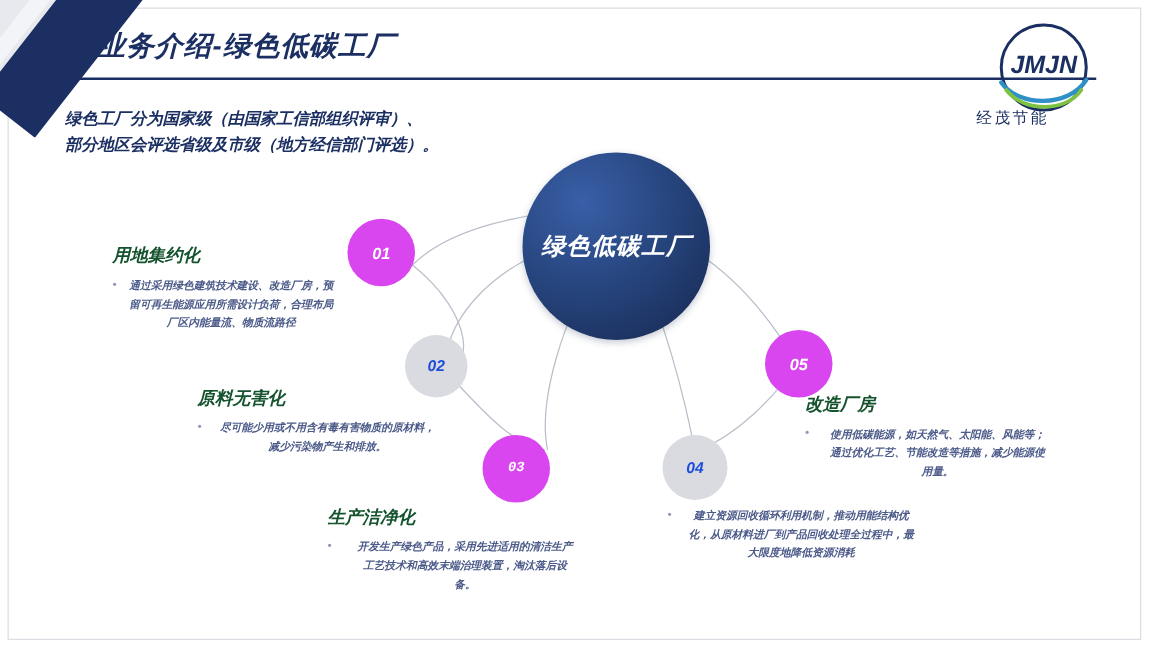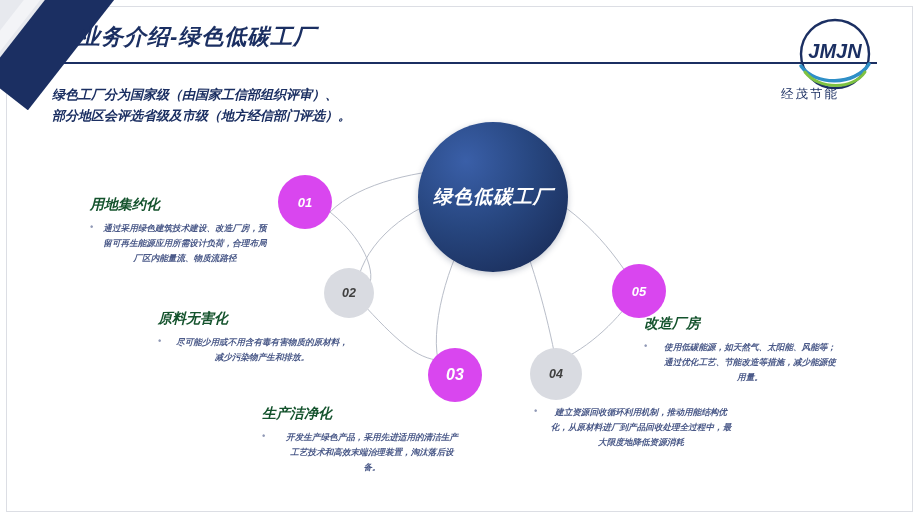--- a/index.html
+++ b/index.html
@@ -114,21 +114,21 @@
     font-style: italic;
     font-weight: bold;
     box-sizing: border-box;
   }
   .node.dark {
     background: #d946ef;
     color: #ffffff;
   }
   .node.gray {
     background: #d9dbe1;
-    color: #404040;
+    color: #1d4ed8;
   }
   .hub {
     position: absolute;
     border-radius: 50%;
     display: flex;
     align-items: center;
     justify-content: center;
     color: #ffffff;
     font-size: 19px;
     font-weight: bold;
@@ -208,21 +208,21 @@
       <path d="M330 212 C380 252, 380 300, 352 292"></path>
       <path d="M352 292 C392 336, 412 356, 436 360"></path>
       <path d="M556 362 C590 348, 620 318, 638 290"></path>
     </g>
   </svg>
 
   <div class="hub" style="left:418px; top:122px; width:150px; height:150px;">绿色低碳工厂</div>
 
   <div class="node dark" style="left:278px; top:175px; width:54px; height:54px; font-size:13px;">01</div>
   <div class="node gray" style="left:324px; top:268px; width:50px; height:50px; font-size:12.5px;">02</div>
-  <div class="node dark" style="left:428px; top:348px; width:54px; height:54px; font-size:16px;">03</div>
+  <div class="node dark" style="left:386px; top:348px; width:54px; height:54px; font-size:11px;font-family:Liberation Mono, monospace;">03</div>
   <div class="node gray" style="left:530px; top:348px; width:52px; height:52px; font-size:12.5px;">04</div>
   <div class="node dark" style="left:612px; top:264px; width:54px; height:54px; font-size:13px;">05</div>
 
   <div class="item" style="left:90px; top:196px; width:180px;">
     <div class="item-head">用地集约化</div>
     <div class="item-body">通过采用绿色建筑技术建设、改造厂房，预留可再生能源应用所需设计负荷，合理布局厂区内能量流、物质流路径</div>
   </div>
 
   <div class="item center" style="left:262px; top:405px; width:198px;">
     <div class="item-head">生产洁净化</div>

